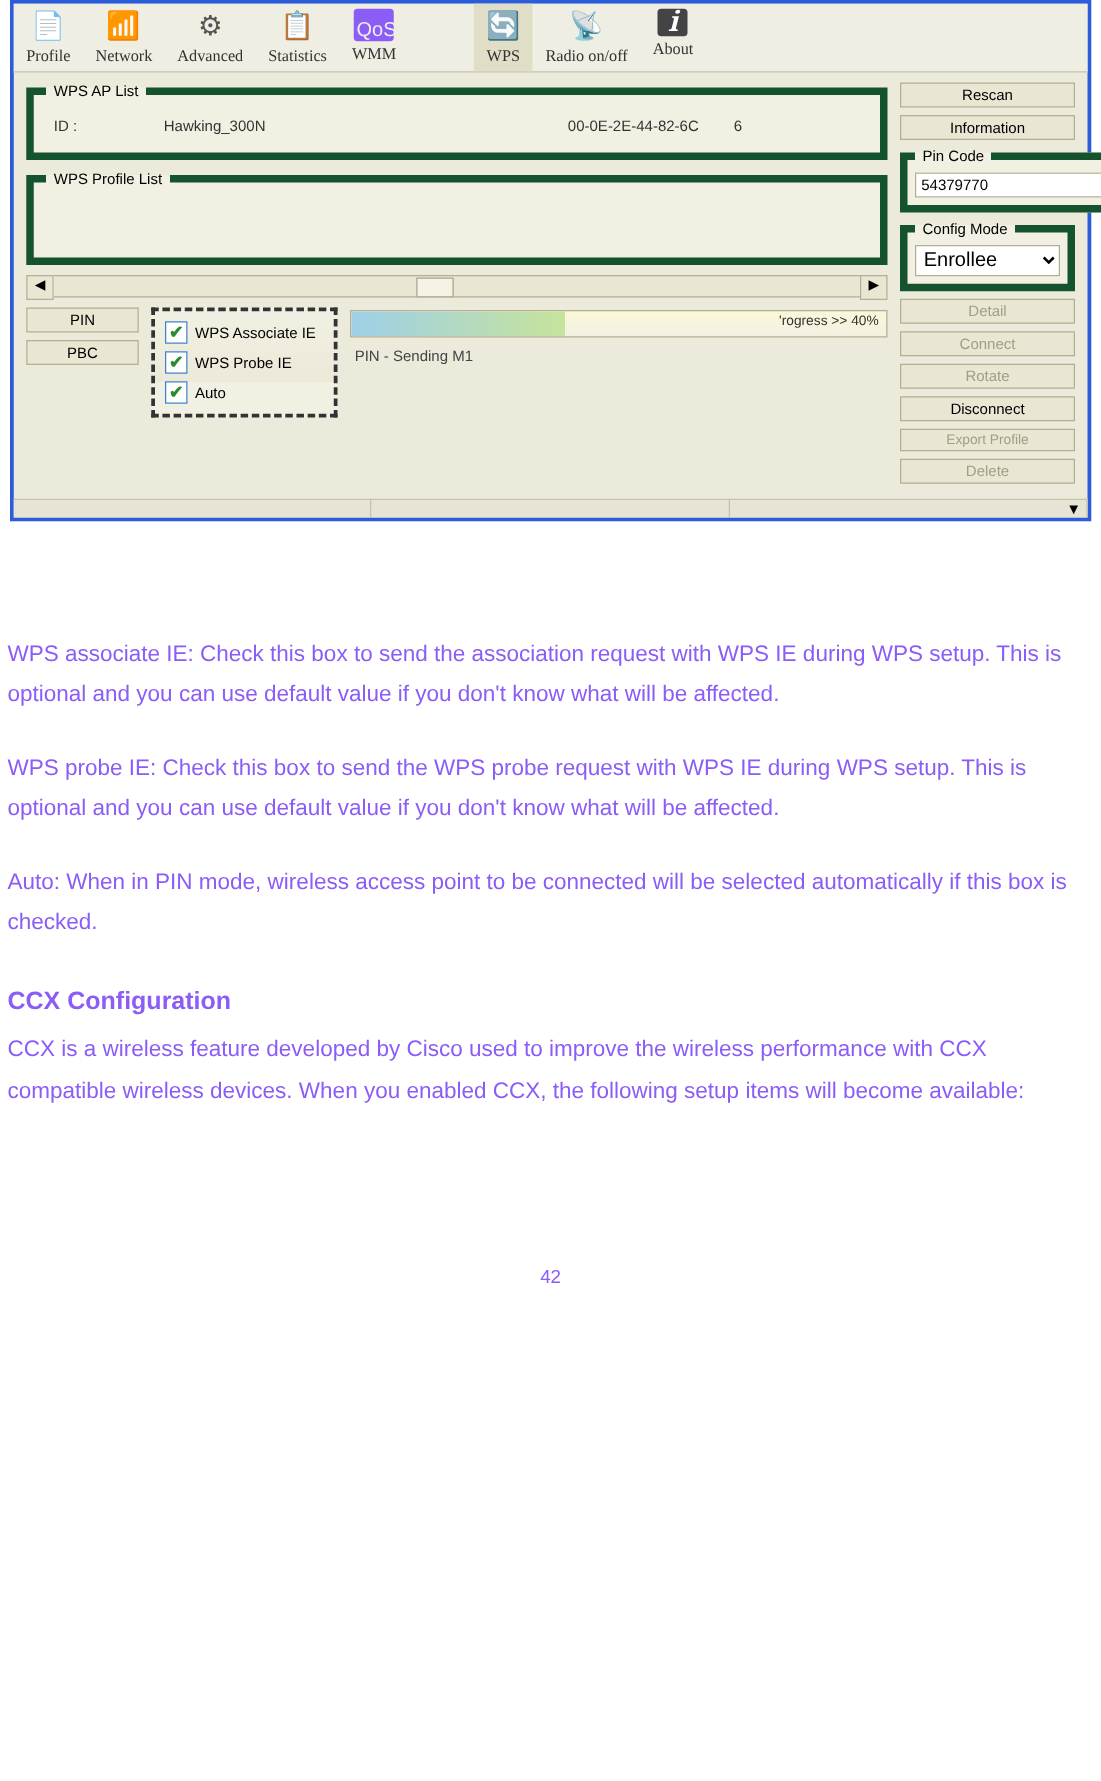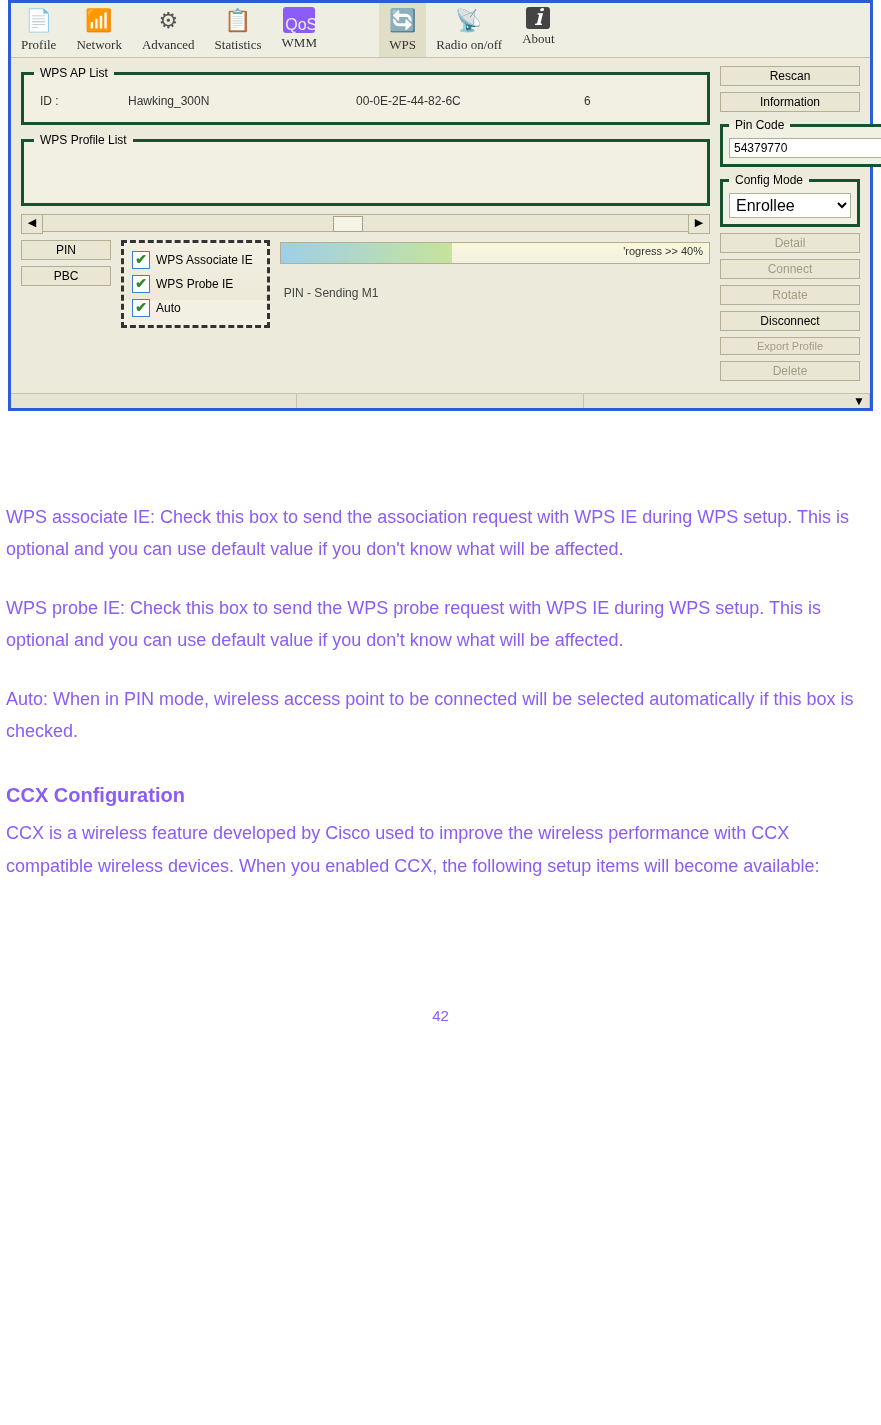--- a/index.html
+++ b/index.html
@@ -53,39 +53,39 @@
     padding: 8px 10px 12px 10px;
     gap: 10px;
   }
   .main {
     flex: 1;
     display: flex;
     flex-direction: column;
     gap: 8px;
   }
   fieldset {
-    border: 3px solid #14532d;
+    border: 6px solid #14532d;
     background: #f2f0e2;
     padding: 10px;
     margin: 0;
   }
   fieldset legend {
     font-size: 12px;
     padding: 0 6px;
   }
   .aplist-row {
     display: flex;
     gap: 28px;
     align-items: center;
     color: #333;
     padding: 4px 6px;
   }
   .aplist-row > div:nth-child(1){ width:60px; }
   .aplist-row > div:nth-child(2){ width:200px; }
-  .aplist-row > div:nth-child(3){ width:200px; }
+  .aplist-row > div:nth-child(3){ width:200px;text-align:right; }
   .aplist-row > div:nth-child(4){ width:60px; }
   .profile-list {
     min-height: 36px;
   }
   .scrolltrack {
     display:flex;
     width:100%;
     height:18px;
   }
   .scroll-arrow {
@@ -154,21 +154,21 @@
     line-height:14px;
     color:#2f8a2f;
     font-weight:bold;
     font-size:14px;
     cursor:pointer;
   }
   .progress-area{
     flex:1;
     display:flex;
     flex-direction:column;
-    gap:22px;
+    gap:8px;
     padding-top:2px;
   }
   .progress-bar{
     height:20px;
     border:1px solid #b4af94;
     background:linear-gradient(to bottom,#fbf8d9,#f2f0e2);
     position:relative;
     overflow:hidden;
   }
   .progress-fill{

